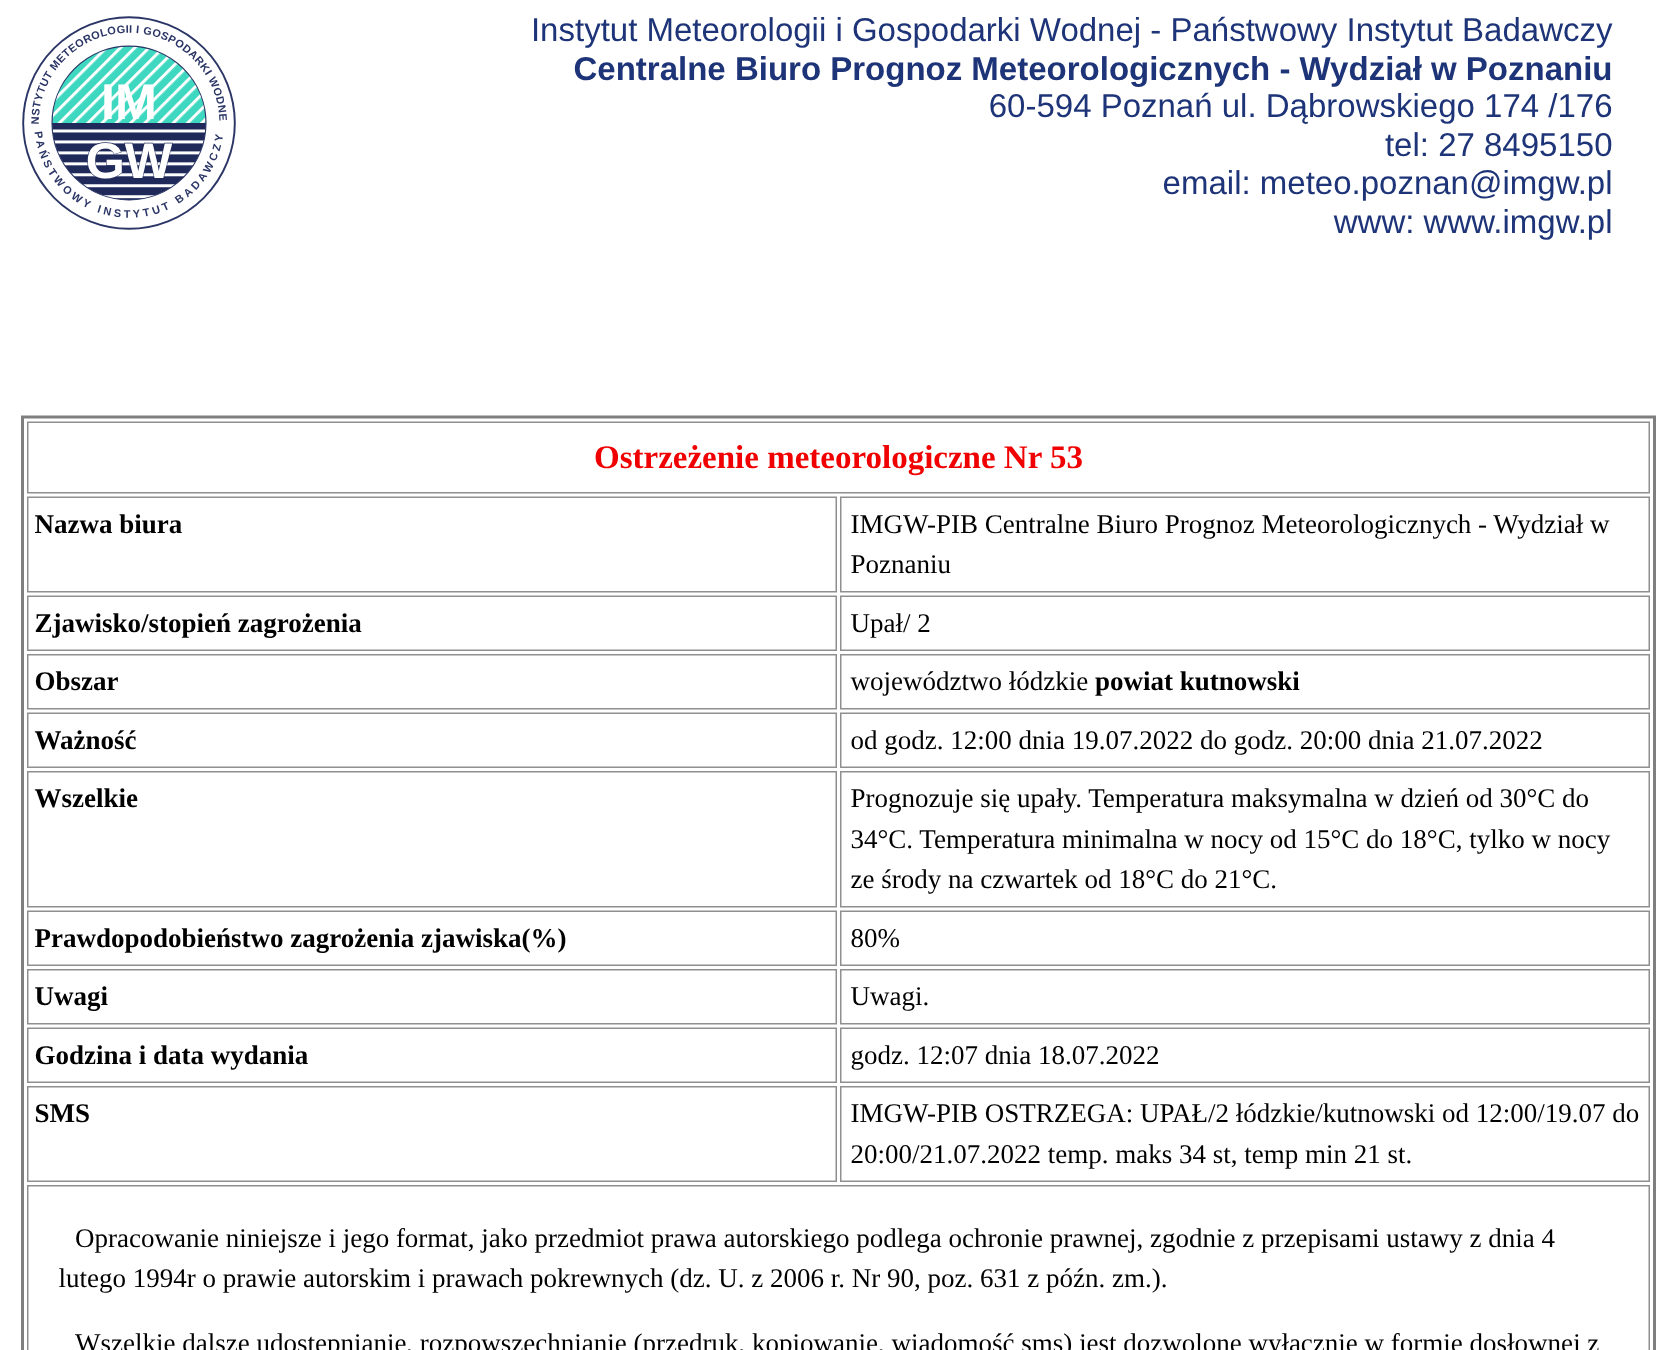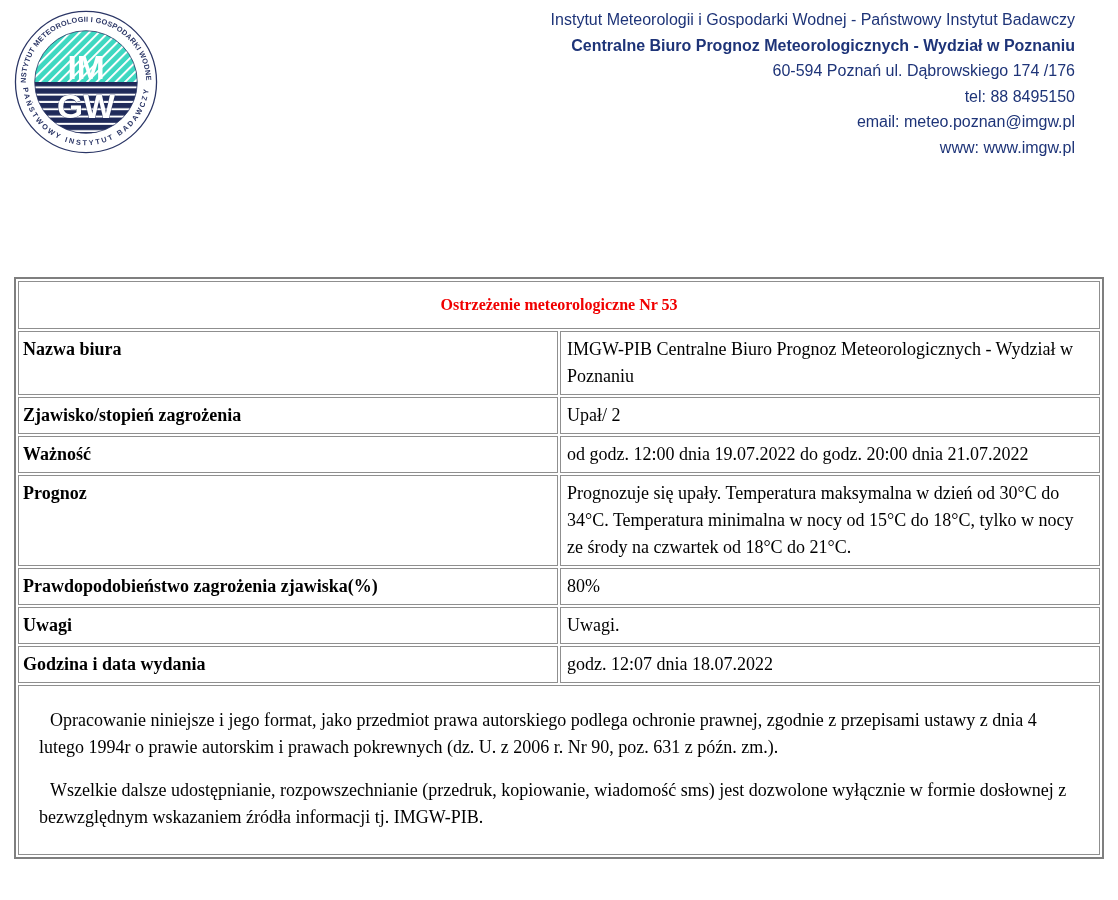--- a/index.html
+++ b/index.html
@@ -47,21 +47,21 @@
   }
   .ring-text.top { letter-spacing: 0.25px; }
   .ring-text.bottom { letter-spacing: 2.1px; }
 
   .org {
     position: absolute;
     top: 7px;
     right: 43px;
     text-align: right;
     font-family: "Liberation Sans", "DejaVu Sans", sans-serif;
-    font-size: 16px;
+    font-size: 22px;
     line-height: 25.5px;
     color: #1e3478;
   }
   .org .bold-line { font-weight: bold; text-align: right; }
 
   
   table.warning {
     margin: 107px 0 0 14px;
     width: 1090px;
     border-collapse: separate;
@@ -76,21 +76,21 @@
   td {
     border: 1px solid #8f8f8f;
     vertical-align: top;
     line-height: 27px;
     padding: 4px 6px;
     overflow: hidden;
   }
   td.title-cell {
     text-align: center;
     font-weight: bold;
-    font-size: 16px;
+    font-size: 22px;
     color: #f00000;
     padding: 9px 0;
     line-height: 28px;
   }
   td.label {
     width: 268px;
     font-weight: bold;
     padding-left: 4px;
   }
   td.footer-cell {
@@ -128,21 +128,21 @@
       <text x="75" y="72" text-anchor="middle" class="logo-letters">IM</text>
       <text x="75" y="112" text-anchor="middle" class="logo-letters outlined">GW</text>
       <text class="ring-text top"><textPath href="#arc-top" startOffset="50%" text-anchor="middle">INSTYTUT METEOROLOGII I GOSPODARKI WODNEJ</textPath></text>
       <text class="ring-text bottom"><textPath href="#arc-bot" startOffset="50%" text-anchor="middle">• PAŃSTWOWY INSTYTUT BADAWCZY •</textPath></text>
     </svg>
 
     <div class="org">
       <div>Instytut Meteorologii i Gospodarki Wodnej - Państwowy Instytut Badawczy</div>
       <div class="bold-line">Centralne Biuro Prognoz Meteorologicznych - Wydział w Poznaniu</div>
       <div>60-594 Poznań ul. Dąbrowskiego 174 /176</div>
-      <div>tel: 88 8495150</div>
+      <div>tel: 27 8495150</div>
       <div>email: meteo.poznan@imgw.pl</div>
       <div>www: www.imgw.pl</div>
     </div>
   </div>
 
   <table class="warning">
     <tbody>
         <tr>
       <td class="title-cell" colspan="2">Ostrzeżenie meteorologiczne Nr 53</td>
     </tr>
@@ -150,46 +150,54 @@
     <tr>
       <td class="label">Nazwa biura</td>
       <td class="value">IMGW-PIB Centralne Biuro Prognoz Meteorologicznych - Wydział w Poznaniu</td>
     </tr>
 
     <tr>
       <td class="label">Zjawisko/stopień zagrożenia</td>
       <td class="value">Upał/ 2</td>
     </tr>
 
+    <tr>
+      <td class="label">Obszar</td>
+      <td class="value"><span>województwo łódzkie </span><b>powiat kutnowski</b></td>
+    </tr>
 
     <tr>
       <td class="label">Ważność</td>
       <td class="value">od godz. 12:00 dnia 19.07.2022 do godz. 20:00 dnia 21.07.2022</td>
     </tr>
 
     <tr>
-      <td class="label">Prognoz</td>
+      <td class="label">Wszelkie</td>
       <td class="value">Prognozuje się upały. Temperatura maksymalna w dzień od 30°C do 34°C. Temperatura minimalna w nocy od 15°C do 18°C, tylko w nocy ze środy na czwartek od 18°C do 21°C.</td>
     </tr>
 
     <tr>
       <td class="label">Prawdopodobieństwo zagrożenia zjawiska(%)</td>
       <td class="value">80%</td>
     </tr>
 
     <tr>
       <td class="label">Uwagi</td>
       <td class="value">Uwagi.</td>
     </tr>
 
     <tr>
       <td class="label">Godzina i data wydania</td>
       <td class="value">godz. 12:07 dnia 18.07.2022</td>
     </tr>
 
+    <tr>
+      <td class="label">SMS</td>
+      <td class="value">IMGW-PIB OSTRZEGA: UPAŁ/2 łódzkie/kutnowski od 12:00/19.07 do 20:00/21.07.2022 temp. maks 34 st, temp min 21 st.</td>
+    </tr>
 
     <tr>
       <td class="footer-cell" colspan="2">
         <p>Opracowanie niniejsze i jego format, jako przedmiot prawa autorskiego podlega ochronie prawnej, zgodnie z przepisami ustawy z dnia 4 lutego 1994r o prawie autorskim i prawach pokrewnych (dz. U. z 2006 r. Nr 90, poz. 631 z późn. zm.).</p>
         <p>Wszelkie dalsze udostępnianie, rozpowszechnianie (przedruk, kopiowanie, wiadomość sms) jest dozwolone wyłącznie w formie dosłownej z bezwzględnym wskazaniem źródła informacji tj. IMGW-PIB.</p>
       </td>
     </tr>
   </tbody>
     </table>
 

